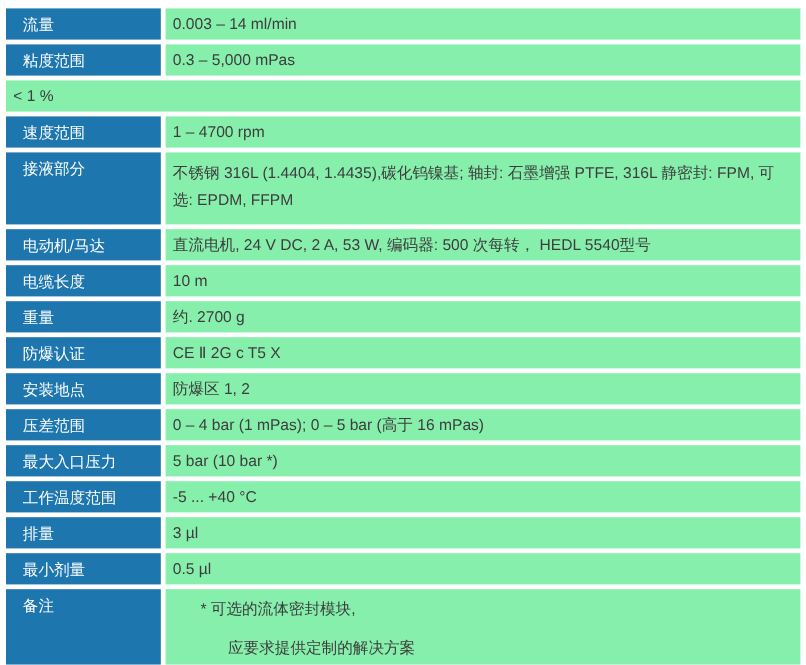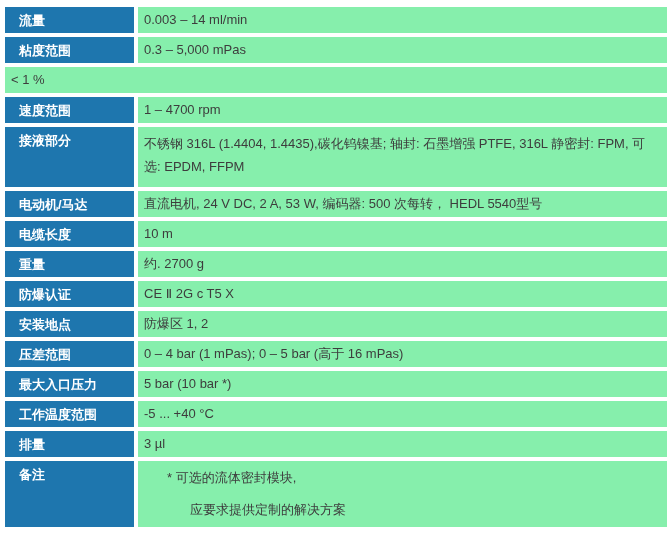--- a/index.html
+++ b/index.html
@@ -28,21 +28,21 @@
     height: 26px;
     flex: none;
   }
   .spec-row.tall { height: 60px; }
   .spec-row.remark { height: 66px; }
   .label-cell {
     width: 129px;
     flex: none;
     background: #1e76ae;
     color: #ffffff;
-    font-weight: bold;
+    font-weight: normal;
     font-size: 13px;
     display: flex;
     align-items: center;
     padding: 0 6px 0 14px;
     box-sizing: border-box;
     line-height: 15px;
   }
   .value-cell {
     flex: 1;
     background: #86efac;
@@ -145,20 +145,24 @@
     <div class="spec-row">
       <div class="label-cell">工作温度范围</div>
       <div class="value-cell">-5 ... +40 °C</div>
     </div>
 
     <div class="spec-row">
       <div class="label-cell">排量</div>
       <div class="value-cell">3 µl</div>
     </div>
 
+    <div class="spec-row">
+      <div class="label-cell">最小剂量</div>
+      <div class="value-cell">0.5 µl</div>
+    </div>
 
     <div class="spec-row remark">
       <div class="label-cell">备注</div>
       <div class="value-cell">
         <span class="remark-line1">* 可选的流体密封模块,</span>
         <span class="remark-line2">应要求提供定制的解决方案</span>
       </div>
     </div>
 
   </div>

